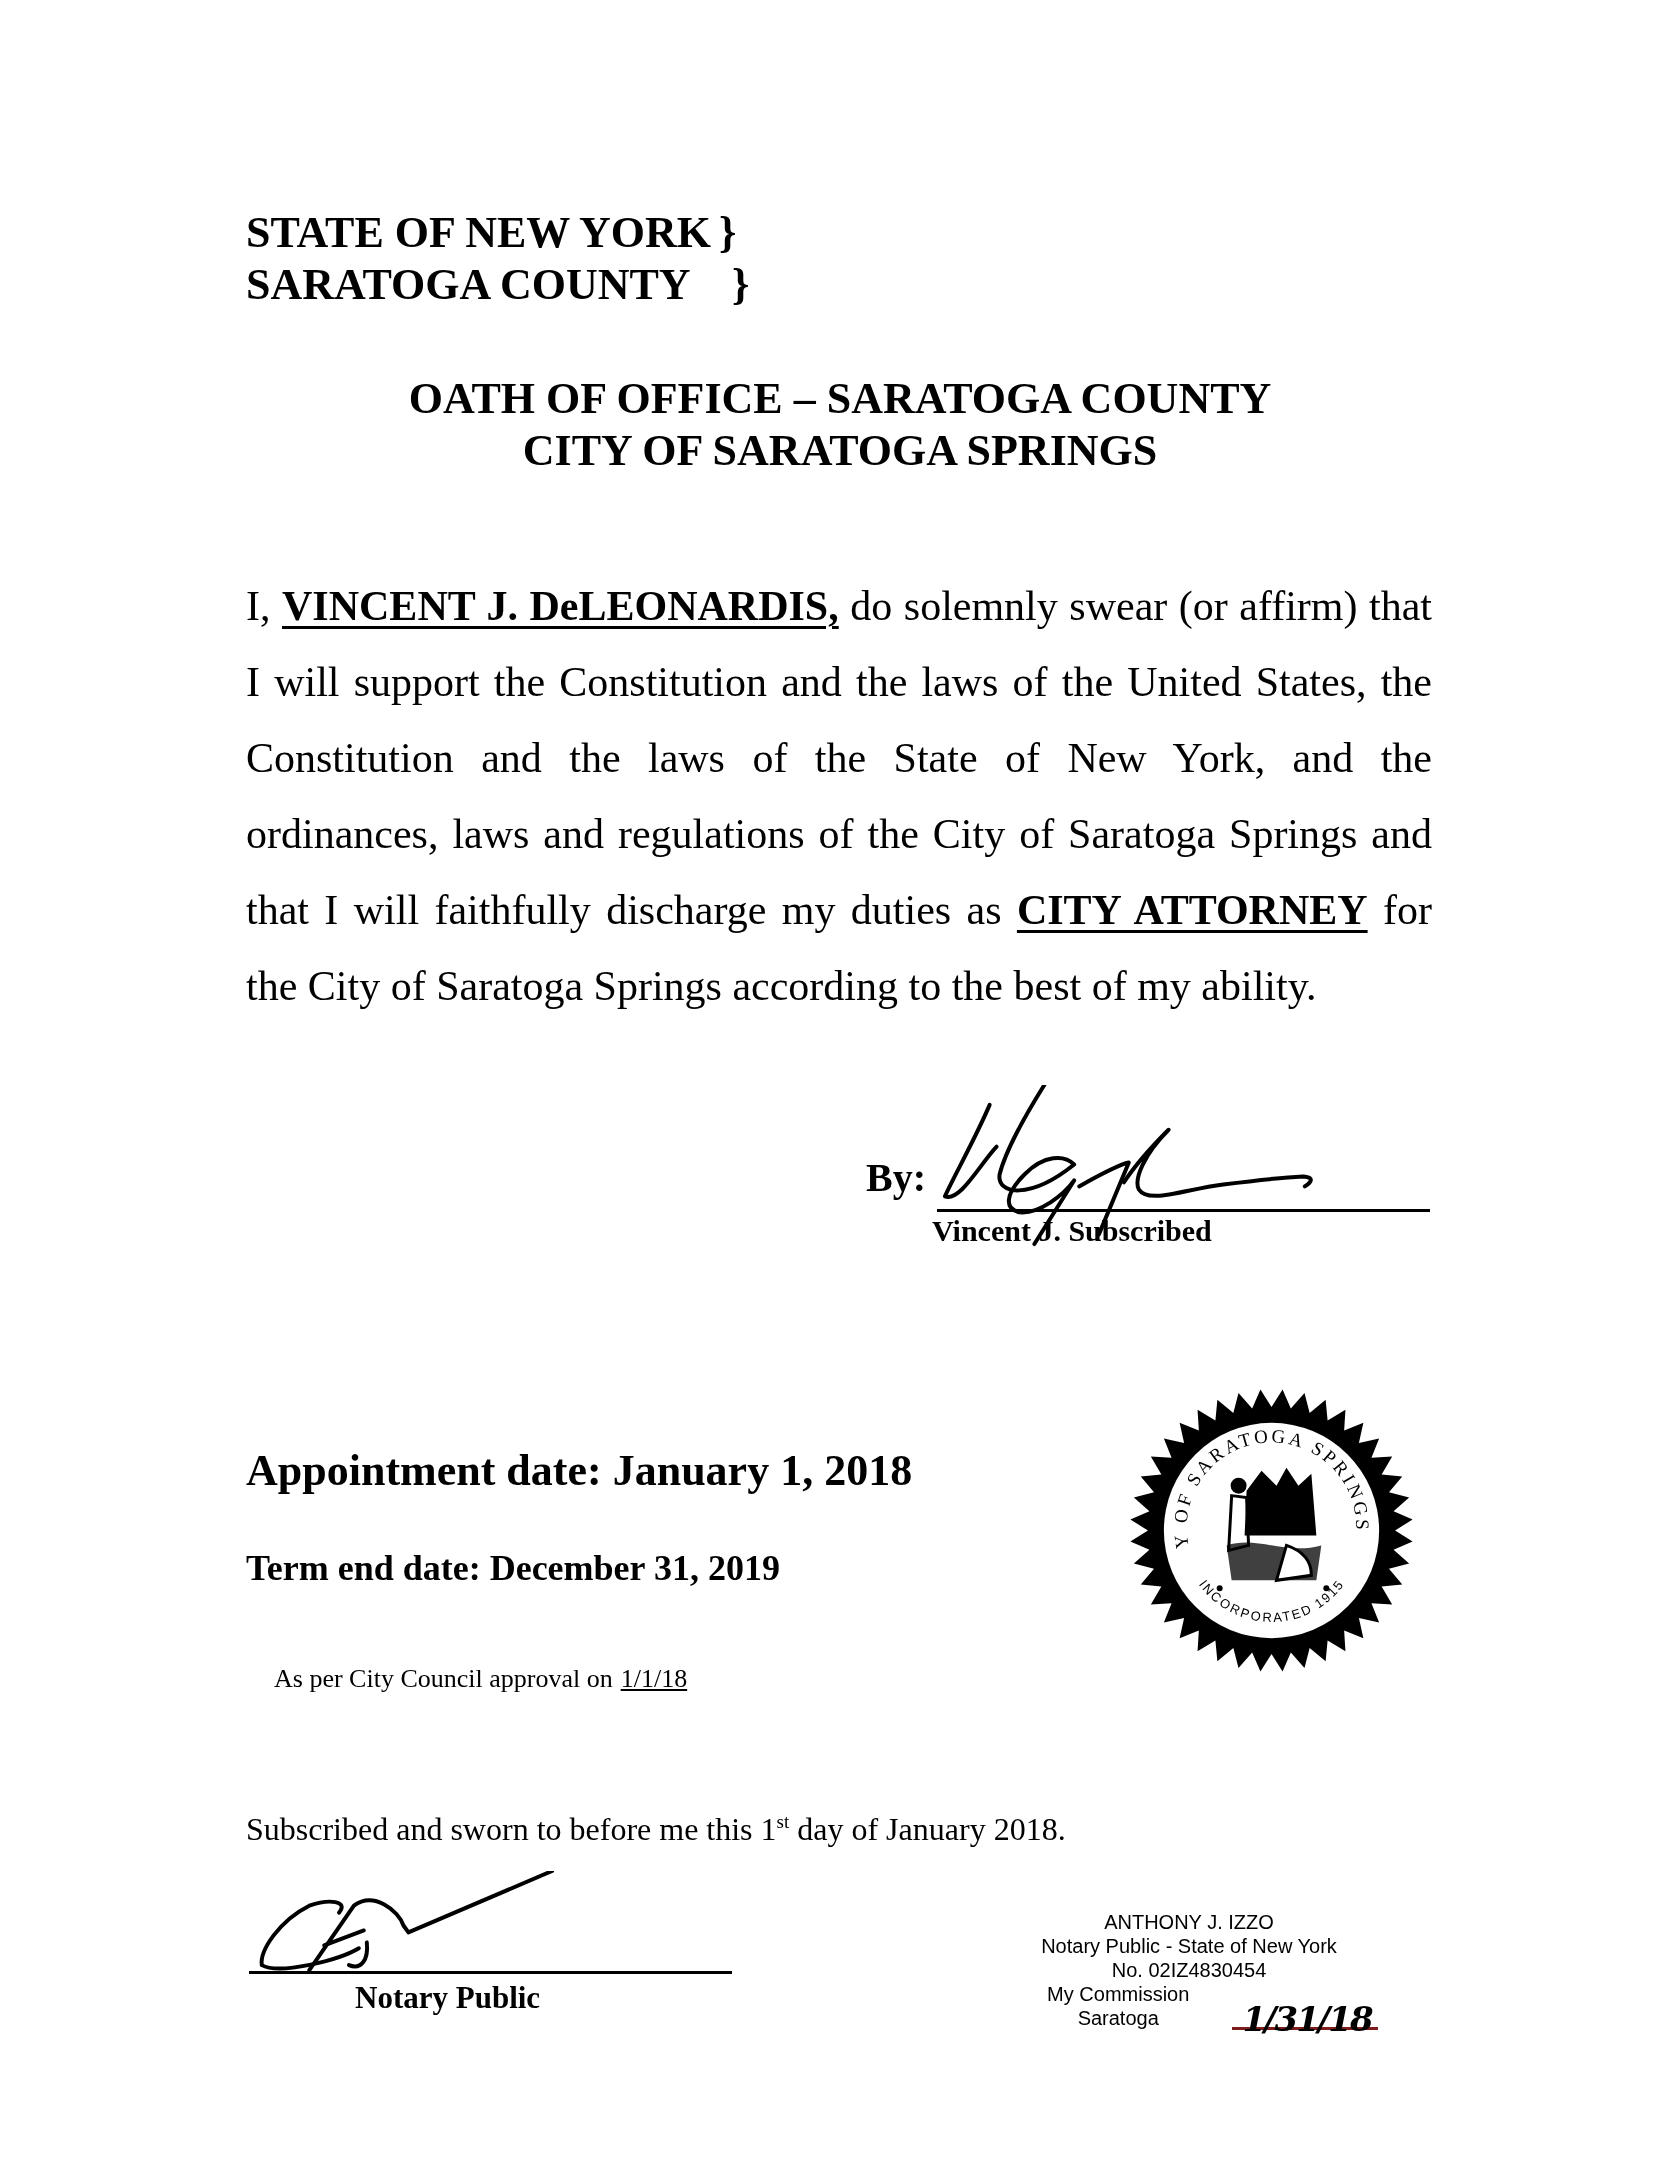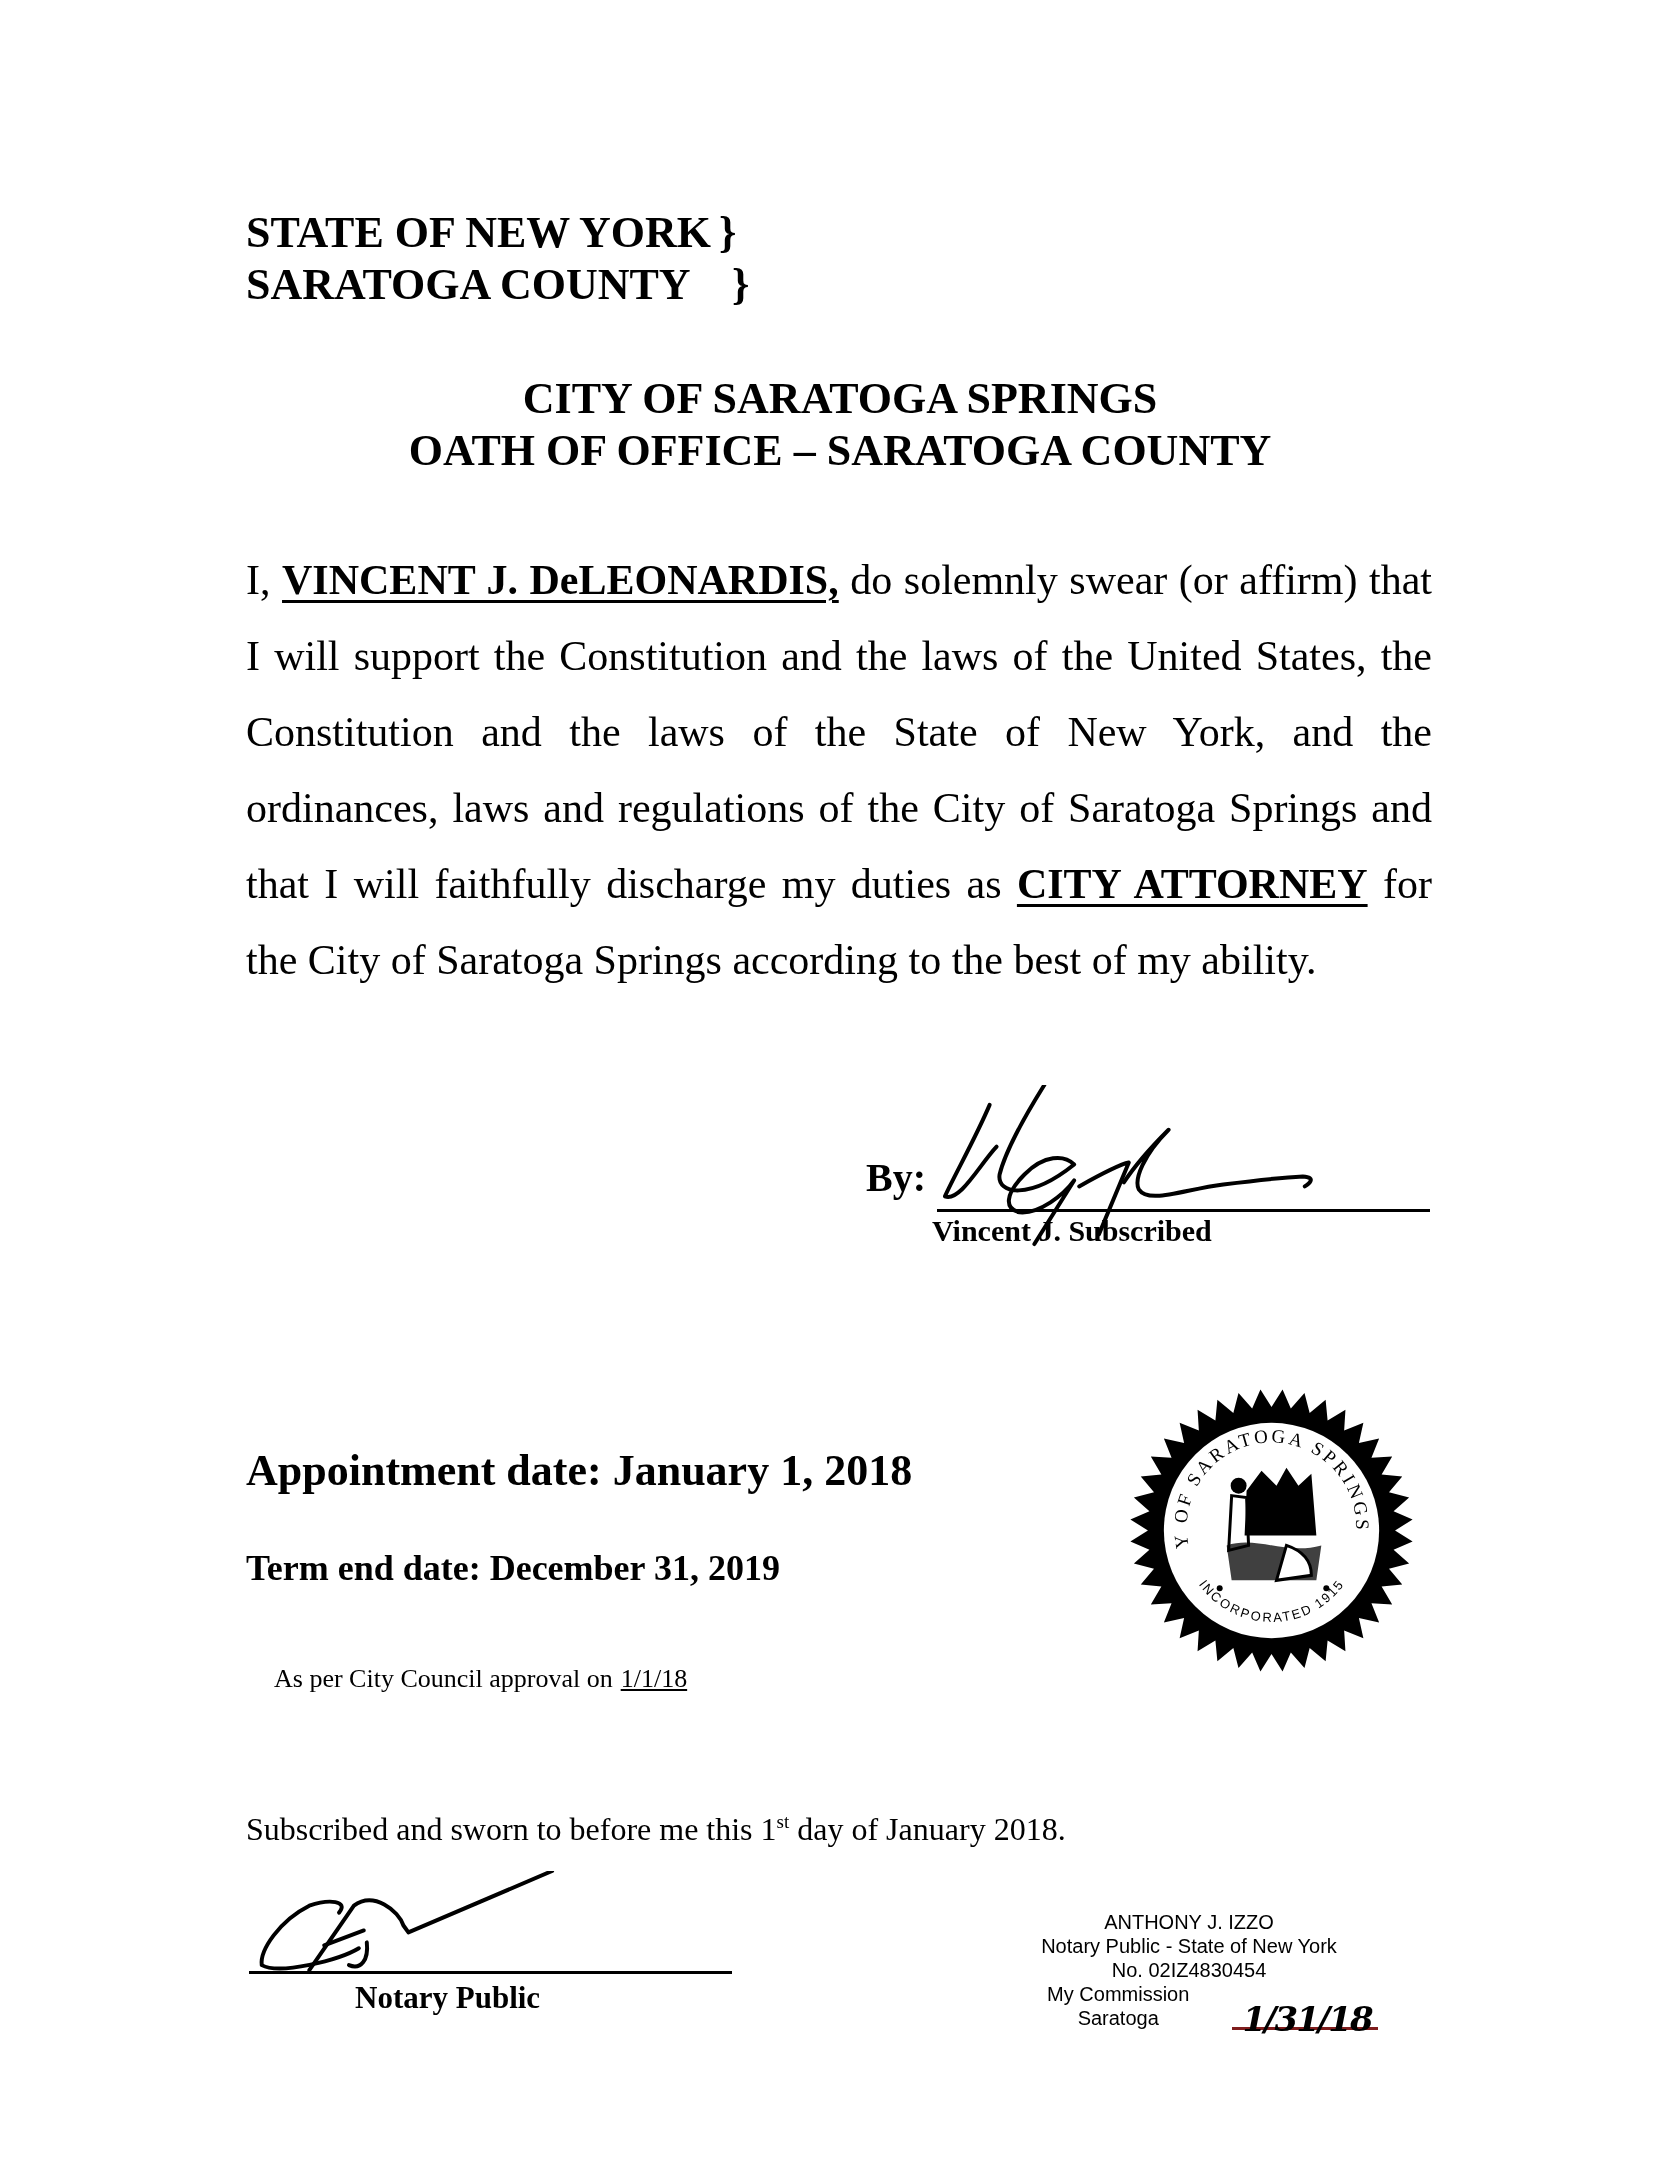--- a/index.html
+++ b/index.html
@@ -2,21 +2,21 @@
 <html><head>
   <meta charset="utf-8">
   <style>
     html, body { margin: 0; padding: 0; background: #ffffff; }
     body { width: 1680px; height: 2180px; position: relative; overflow: hidden; color: #000; font-family: "Liberation Serif", serif; }
     .abs { position: absolute; }
     .hdr { left: 246px; top: 207px; font-weight: bold; font-size: 44px; line-height: 52px; }
     .hdr .row { display: flex; white-space: pre; }
     .hdr .brace { position: absolute; left: 486px; }
     .title { left: 0; width: 1680px; top: 373px; text-align: center; font-weight: bold; font-size: 44px; line-height: 52px; }
-    .body-text { left: 246px; width: 1186px; top: 542px; font-size: 42px; line-height: 76px; text-align: justify; text-align-last: left; }
+    .body-text { left: 246px; width: 1186px; top: 568px; font-size: 42px; line-height: 76px; text-align: justify; text-align-last: left; }
     .body-text .u { font-weight: bold; text-decoration: underline; text-decoration-thickness: 3px; text-underline-offset: 6px; }
     .by { left: 866px; top: 1154px; font-weight: bold; font-size: 40px; }
     .sig-line { left: 937px; top: 1209px; width: 493px; height: 3px; background: #000; }
     .signer { left: 932px; top: 1214px; font-weight: bold; font-size: 30px; }
     .sig1 { left: 925px; top: 1085px; width: 517px; height: 169px; }
     .appt { left: 246px; top: 1445px; font-weight: bold; font-size: 44px; }
     .term { left: 246px; top: 1547px; font-weight: bold; font-size: 36px; }
     .council { left: 246px; top: 1664px; font-size: 26px; margin-left: 28px; }
     .council .d { text-decoration: underline; margin-left: 8px; }
     .seal { left: 1127px; top: 1386px; width: 289px; height: 289px; }
@@ -37,22 +37,22 @@
 <div class="abs hdr">
   <div class="row">
     <span>STATE OF NEW YORK</span><span style="margin-left:8px">}</span>
   </div>
   <div class="row" style="position:relative">
     <span>SARATOGA COUNTY</span><span class="brace">}</span>
   </div>
 </div>
 
 <div class="abs title">
+  <div>OATH OF OFFICE – SARATOGA COUNTY</div>
   <div>CITY OF SARATOGA SPRINGS</div>
-  <div>OATH OF OFFICE – SARATOGA COUNTY</div>
 </div>
 
 <div class="abs body-text"><span>I, </span><span class="u">VINCENT J. DeLEONARDIS,</span><span> do solemnly swear (or affirm) that I will support the Constitution and the laws of the United States, the Constitution and the laws of the State of New York, and the ordinances, laws and regulations of the City of Saratoga Springs and that I will faithfully discharge my duties as </span><span class="u">CITY ATTORNEY</span><span> for the City of Saratoga Springs according to the best of my ability.</span></div>
 
 <svg class="abs sig1" viewBox="0 0 520 170" fill="none" stroke="#000" stroke-width="4" stroke-linecap="round" stroke-linejoin="round">
   <path d="M65 20 C50 55 30 90 20 112 C35 118 55 80 72 62"></path>
   <path d="M120 0 C95 40 80 70 75 90 C72 110 105 116 150 80 C140 70 120 70 100 90 C80 110 80 125 95 128 C115 130 140 110 150 96 L110 160"></path>
   <path d="M155 102 C180 88 195 80 205 78 L175 150"></path>
   <path d="M200 98 C215 75 235 55 245 45 C220 70 210 95 215 105 C225 120 260 105 300 100 C340 95 360 93 380 92 C395 93 385 100 382 102"></path>
 </svg>

